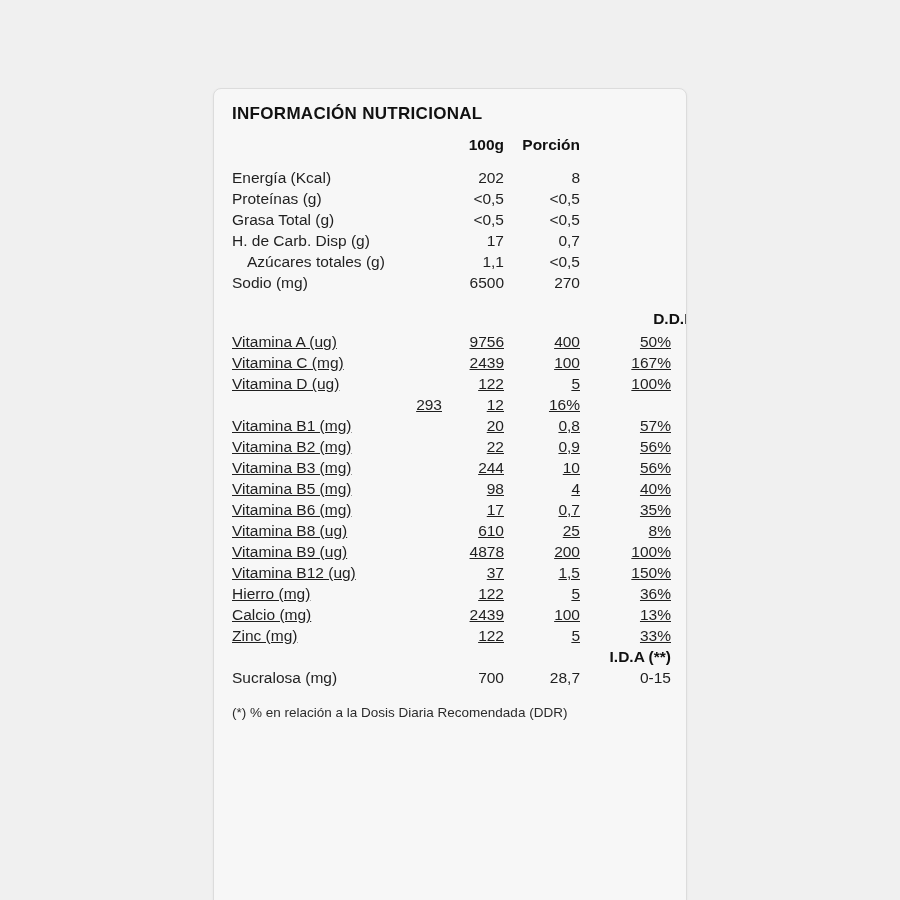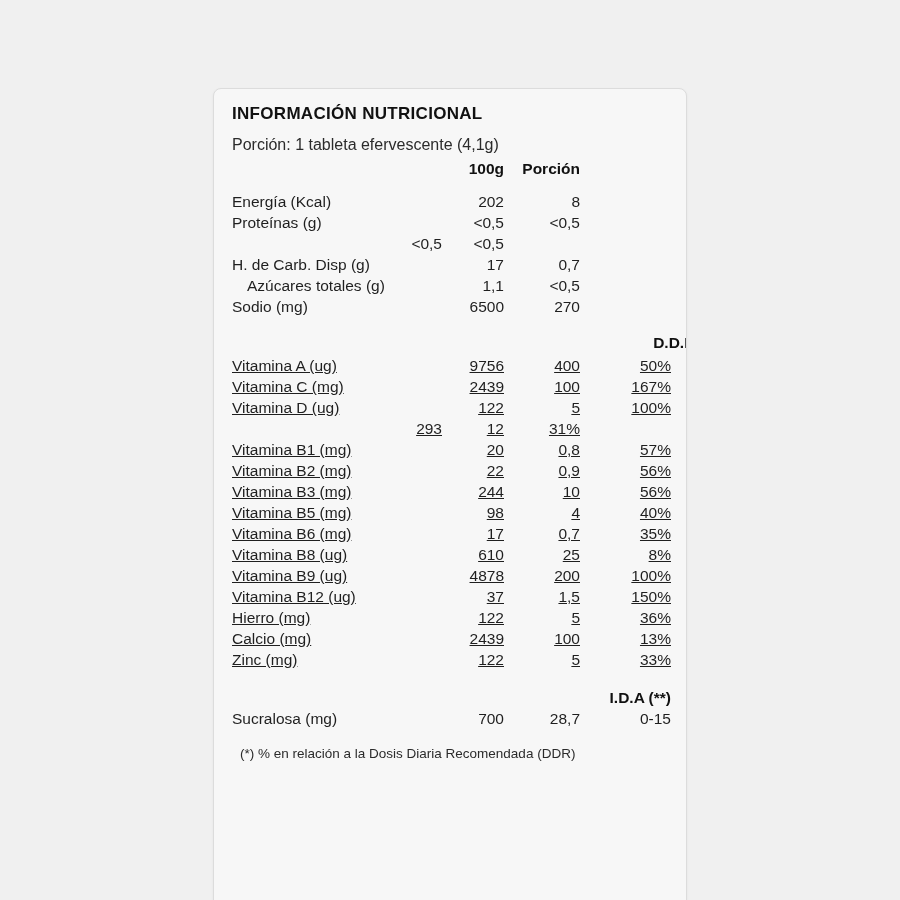--- a/index.html
+++ b/index.html
@@ -39,37 +39,36 @@
     font-size: 15.5px;
     line-height: 21px;
   }
   .num { text-align: right; }
   .bold { font-weight: bold; color: #111; }
   .header-row { margin-top: 2px; }
   .main-rows { margin-top: 12px; }
   .indent { padding-left: 15px; }
   .ddr-header-row { margin-top: 15px; gap: 15px; }
   .vitamin-rows { margin-top: 2px; text-decoration: underline; }
-  .ida-header-row { margin-top: 17px; }
-  .footnotes { margin-top: 16px; margin-left: 8px; }
+  .ida-header-row { }
+  .footnotes { margin-top: 16px; }
   .footnote {
     font-size: 13.5px;
     line-height: 18.5px;
     color: #2b2b2b;
   }
 </style>
 </head>
 <body>
 
 <div class="card">
 
   <div class="title">INFORMACIÓN NUTRICIONAL</div>
 
   <div class="serving-block">
-    <div class="serving-line">Porción: 1 tableta efervescente (4,1g)</div>
   </div>
 
   <div class="grid-row header-row">
     <span></span>
     <span class="num bold">100g</span>
     <span class="num bold">Porción</span>
     <span></span>
   </div>
 
   <div class="main-rows">
@@ -79,20 +78,21 @@
       <span class="num">8</span>
       <span></span>
     </div>
     <div class="grid-row">
       <span>Proteínas (g)</span>
       <span class="num">&lt;0,5</span>
       <span class="num">&lt;0,5</span>
       <span></span>
     </div>
     <div class="grid-row">
+      <span>Grasa Total (g)</span>
       <span class="num">&lt;0,5</span>
       <span class="num">&lt;0,5</span>
       <span></span>
     </div>
     <div class="grid-row">
       <span>H. de Carb. Disp (g)</span>
       <span class="num">17</span>
       <span class="num">0,7</span>
       <span></span>
     </div>
@@ -132,21 +132,21 @@
     </div>
     <div class="grid-row">
       <span>Vitamina D (ug)</span>
       <span class="num">122</span>
       <span class="num">5</span>
       <span class="num">100%</span>
     </div>
     <div class="grid-row">
       <span class="num">293</span>
       <span class="num">12</span>
-      <span class="num">31%</span>
+      <span class="num">16%</span>
     </div>
     <div class="grid-row">
       <span>Vitamina B1 (mg)</span>
       <span class="num">20</span>
       <span class="num">0,8</span>
       <span class="num">57%</span>
     </div>
     <div class="grid-row">
       <span>Vitamina B2 (mg)</span>
       <span class="num">22</span>

